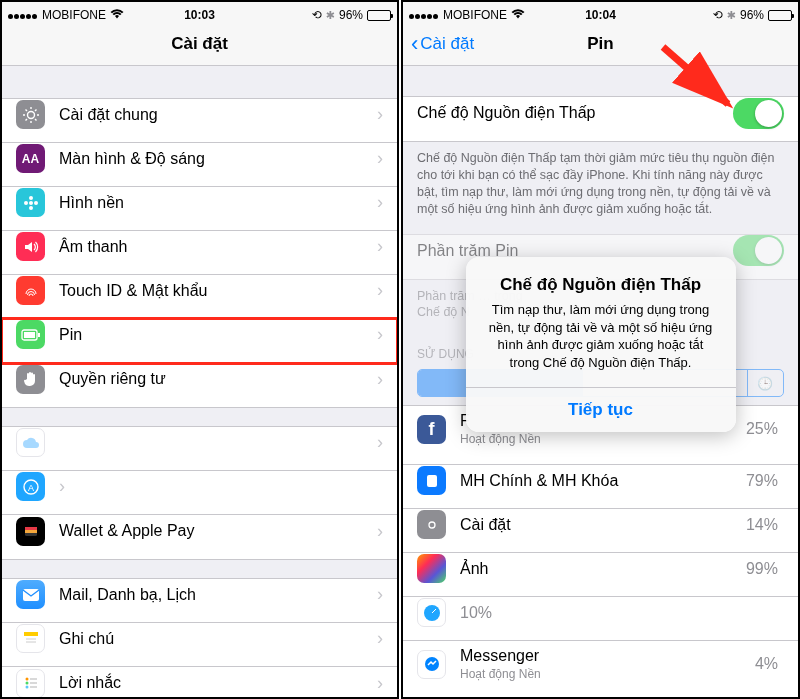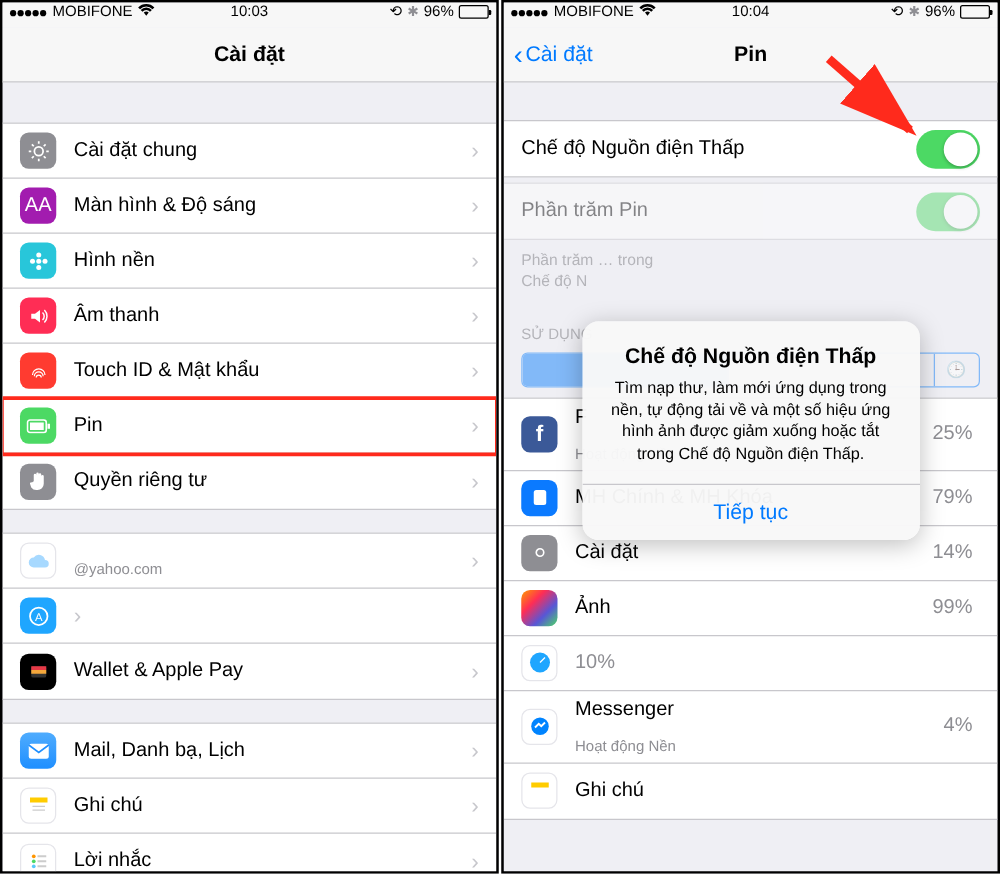--- a/index.html
+++ b/index.html
@@ -2,44 +2,44 @@
 <html><head>
 <meta charset="utf-8">
 <style>
 * { margin: 0; padding: 0; box-sizing: border-box; font-family: -apple-system, "Helvetica Neue", Helvetica, Arial, sans-serif; }
 body { background: #fff; width: 800px; height: 699px; position: relative; }
 .container { display: flex; width: 800px; height: 699px; }
 .phone { flex: 1; border: 2px solid #000; background: #efeff4; display: flex; flex-direction: column; overflow: hidden; position: relative; }
 .phone + .phone { margin-left: 2px; }
 
 
-.status-bar { height: 20px; background: #f7f7f7; display: flex; align-items: flex-start; justify-content: space-between; padding: 0 6px; font-size: 12px; font-weight: 500; }
+.status-bar { height: 20px; background: #f7f7f7; display: flex; align-items: flex-end; justify-content: space-between; padding: 0 6px; font-size: 12px; font-weight: 500; }
 .sb-left, .sb-right { display: flex; align-items: center; gap: 4px; }
 .sb-dots span { display: inline-block; width: 5px; height: 5px; border-radius: 50%; background: #000; margin-right: 1px; }
-.sb-time { position: absolute; left: 50%; transform: translateX(-50%); font-weight: 400; }
+.sb-time { position: absolute; left: 50%; transform: translateX(-50%); font-weight: 700; }
 .battery { width: 24px; height: 11px; border: 1px solid #000; border-radius: 2px; position: relative; display:inline-block; }
 .battery::after { content:""; position:absolute; right:-3px; top:3px; width:2px; height:4px; background:#000; border-radius:0 1px 1px 0; }
 .battery-fill { height:100%; background:#000; }
 .battery-fill.yellow { background:#ffcc00; }
 
 
 .nav { height: 44px; background: #f7f7f7; border-bottom: 1px solid #c8c7cc; display: flex; align-items: center; justify-content: center; position: relative; }
 .nav-title { font-size: 17px; font-weight: 600; }
 .nav-back { position: absolute; left: 8px; display: flex; align-items: center; color: #007aff; font-size: 17px; }
 .nav-back .chev { font-size: 22px; margin-right: 2px; }
 
 
 .scroll { flex: 1; overflow: hidden; }
 .group { margin-top: 18px; background: #fff; border-top: 1px solid #c8c7cc; border-bottom: 1px solid #c8c7cc; }
 .group.first { margin-top: 32px; }
-.row { display: flex; align-items: center; min-height: 44px; padding: 0 14px 0 14px; border-bottom: 1px solid #c8c7cc; position:relative; }
+.row { display: flex; align-items: center; min-height: 44px; padding: 0 14px 12px 14px; border-bottom: 1px solid #c8c7cc; position:relative; }
 .row:last-child { border-bottom: none; }
 .icon-box { width: 29px; height: 29px; border-radius: 7px; margin-right: 14px; display:flex; align-items:center; justify-content:center; flex-shrink:0; }
 .row-label { flex: 1; font-size: 16px; color: #000; }
-.row-sub { font-size: 12px; color: #8e8e93; margin-top:13px; }
+.row-sub { font-size: 12px; color: #8e8e93; margin-top:2px; }
 .row-texts { flex:1; display:flex; flex-direction:column; justify-content:center; padding:6px 0;}
 .chev-r { color: #c7c7cc; font-size: 18px; }
 .row.highlight { outline: 3px solid #ff2a1c; outline-offset: -1px; }
 
 
 .toggle { width: 51px; height: 31px; border-radius: 16px; background: #4cd964; position: relative; }
 .toggle .knob { width: 27px; height: 27px; border-radius: 50%; background: #fff; position: absolute; top: 2px; right: 2px; box-shadow: 0 1px 3px rgba(0,0,0,0.3); }
 
 
 .desc { padding: 8px 14px 12px; font-size: 12.5px; color: #6d6d72; line-height: 1.35; }
@@ -52,21 +52,21 @@
 .pct { color:#8e8e93; font-size:16px; margin-right:6px; }
 
 
 .alert-backdrop { position:absolute; inset:0; background:rgba(0,0,0,0.22); display:flex; align-items:center; justify-content:center; }
 .alert { width: 270px; background:rgba(248,248,248,0.97); border-radius:13px; overflow:hidden; box-shadow:0 4px 20px rgba(0,0,0,0.25); }
 .alert-body { padding:18px 16px 16px; text-align:center; }
 .alert-title { font-size:17px; font-weight:600; margin-bottom:6px; }
 .alert-msg { font-size:13px; line-height:1.35; }
 .alert-btns { display:flex; border-top:1px solid #c8c7cc; }
 .alert-btn { flex:1; height:44px; display:flex; align-items:center; justify-content:center; color:#007aff; font-size:17px; }
-.alert-btn.bold { font-weight:400; }
+.alert-btn.bold { font-weight:700; }
 .alert-btn + .alert-btn { border-left:1px solid #c8c7cc; }
 
 
 .arrow { position:absolute; top:40px; right:50px; pointer-events:none; }
 
 .dim { opacity: 0.45; }
 </style>
 </head>
 <body>
 
@@ -111,21 +111,21 @@
                   <line x1="13" y1="13" x2="14.5" y2="14.5"></line>
                   <line x1="14.5" y1="3.5" x2="13" y2="5"></line>
                   <line x1="5" y1="13" x2="3.5" y2="14.5"></line>
                 </g>
               </svg>
             </span>
         <span class="row-label">Cài đặt chung</span>
         <span class="chev-r">›</span>
       </div>
       <div class="row">
-        <span class="icon-box" style="background:#a21caf;color:#fff;font-size:16px;font-weight:400">AA</span>
+        <span class="icon-box" style="background:#701a75;color:#fff;font-size:12px;font-weight:700">AA</span>
         <span class="row-label">Màn hình &amp; Độ sáng</span>
         <span class="chev-r">›</span>
       </div>
       <div class="row">
         <span class="icon-box" style="background:#28c6da">
               <svg width="18" height="18" viewBox="0 0 18 18">
                 <circle cx="9" cy="9" r="2" fill="#fff"></circle>
                 <g fill="#fff">
                   <circle cx="9" cy="4" r="2"></circle>
                   <circle cx="9" cy="14" r="2"></circle>
@@ -183,21 +183,20 @@
     </div>
 
     <div class="group">
       <div class="row">
         <span class="icon-box" style="background:#fff;border:1px solid #e5e5ea">
               <svg width="20" height="14" viewBox="0 0 20 14">
                 <path d="M6 12 a4 4 0 0 1 0-8 a5 5 0 0 1 9 2 a3 3 0 0 1 0 6 Z" fill="#a7d9ff"></path>
               </svg>
             </span>
         <div class="row-texts">
-          <span class="row-sub">@yahoo.com</span>
         </div>
         <span class="chev-r">›</span>
       </div>
       <div class="row">
         <span class="icon-box" style="background:#1fa6ff">
               <svg width="18" height="18" viewBox="0 0 18 18">
                 <circle cx="9" cy="9" r="7" fill="none" stroke="#fff" stroke-width="1.4"></circle>
                 <text x="9" y="12.5" text-anchor="middle" font-size="9" fill="#fff" font-family="Arial">A</text>
               </svg>
             </span>
@@ -285,20 +284,21 @@
 
   <div class="scroll" style="position:relative;">
     <div class="group first" style="margin-top:30px;">
       <div class="row">
         <span class="row-label">Chế độ Nguồn điện Thấp</span>
         <span class="toggle">
               <span class="knob"></span>
             </span>
       </div>
     </div>
+    <div class="desc">Chế độ Nguồn điện Thấp tạm thời giảm mức tiêu thụ nguồn điện cho tới khi bạn có thể sạc đầy iPhone. Khi tính năng này được bật, tìm nạp thư, làm mới ứng dụng trong nền, tự động tải về và một số hiệu ứng hình ảnh được giảm xuống hoặc tắt.</div>
 
     <div class="group dim" style="margin-top:4px;">
       <div class="row">
         <span class="row-label">Phần trăm Pin</span>
         <span class="toggle">
               <span class="knob"></span>
             </span>
       </div>
     </div>
     <div class="desc dim">

